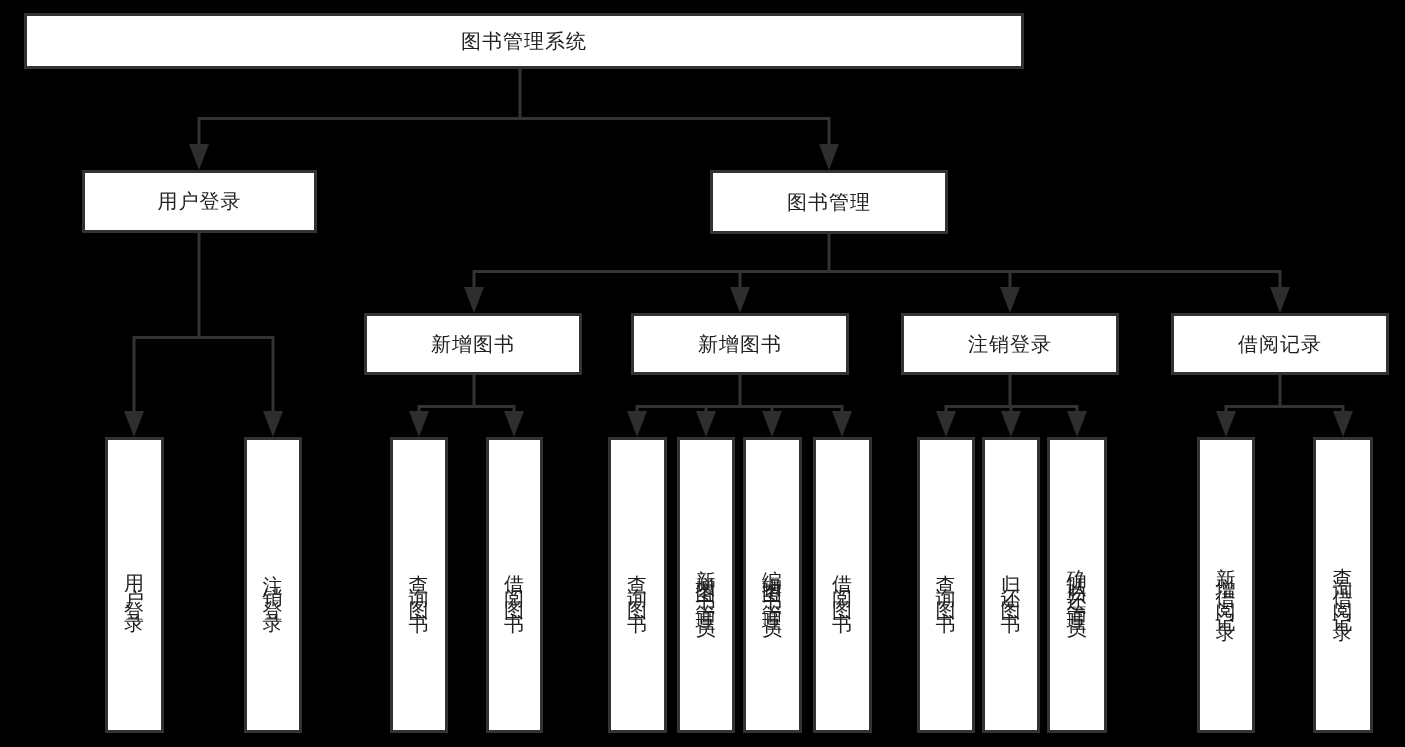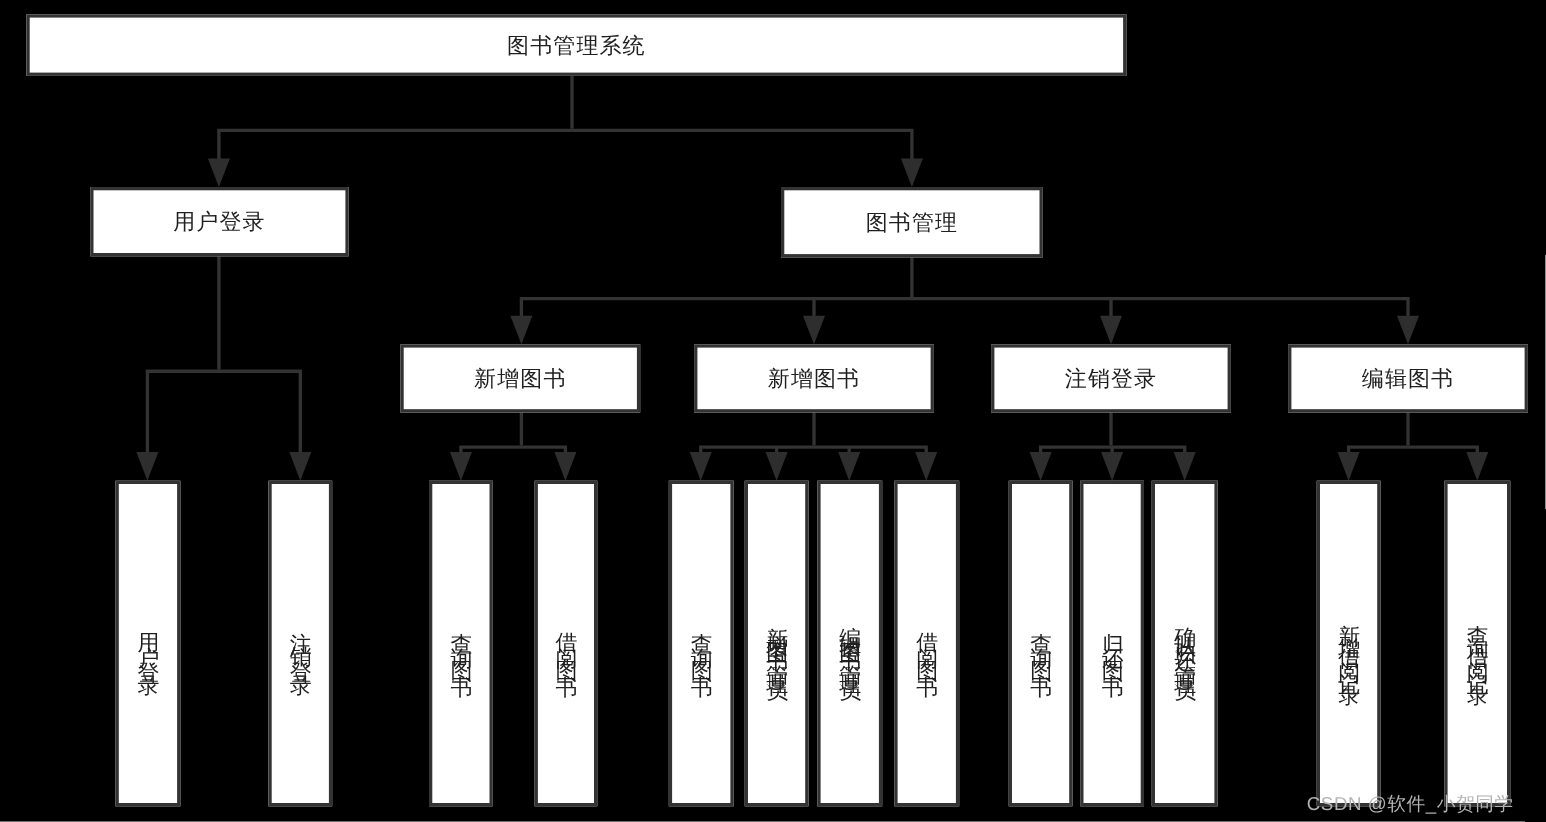--- a/index.html
+++ b/index.html
@@ -86,21 +86,21 @@
   <div class="hbox" style="left:364px;top:313px;width:218px;height:62px">
     <span>新增图书</span>
   </div>
   <div class="hbox" style="left:631px;top:313px;width:218px;height:62px">
     <span>新增图书</span>
   </div>
   <div class="hbox" style="left:901px;top:313px;width:218px;height:62px">
     <span>注销登录</span>
   </div>
   <div class="hbox" style="left:1171px;top:313px;width:218px;height:62px">
-    <span>编辑图书</span>
+    <span>借阅记录</span>
   </div>
 
   <div class="vbox ls-lg" style="left:105px;width:59px">
     <span class="vtext">用户登录</span>
   </div>
   <div class="vbox ls-lg" style="left:244px;width:58px">
     <span class="vtext">注销登录</span>
   </div>
 
   <div class="vbox ls-lg" style="left:390px;width:58px">
@@ -133,15 +133,14 @@
     <span class="vtext">确认归还（管理员）</span>
   </div>
 
   <div class="vbox ls-md" style="left:1197px;width:58px">
     <span class="vtext">新增借阅记录</span>
   </div>
   <div class="vbox ls-md" style="left:1313px;width:60px">
     <span class="vtext">查询借阅记录</span>
   </div>
 
-  <div id="watermark">CSDN @软件_小贺同学</div>
 
 </div>
 
 </body></html>

